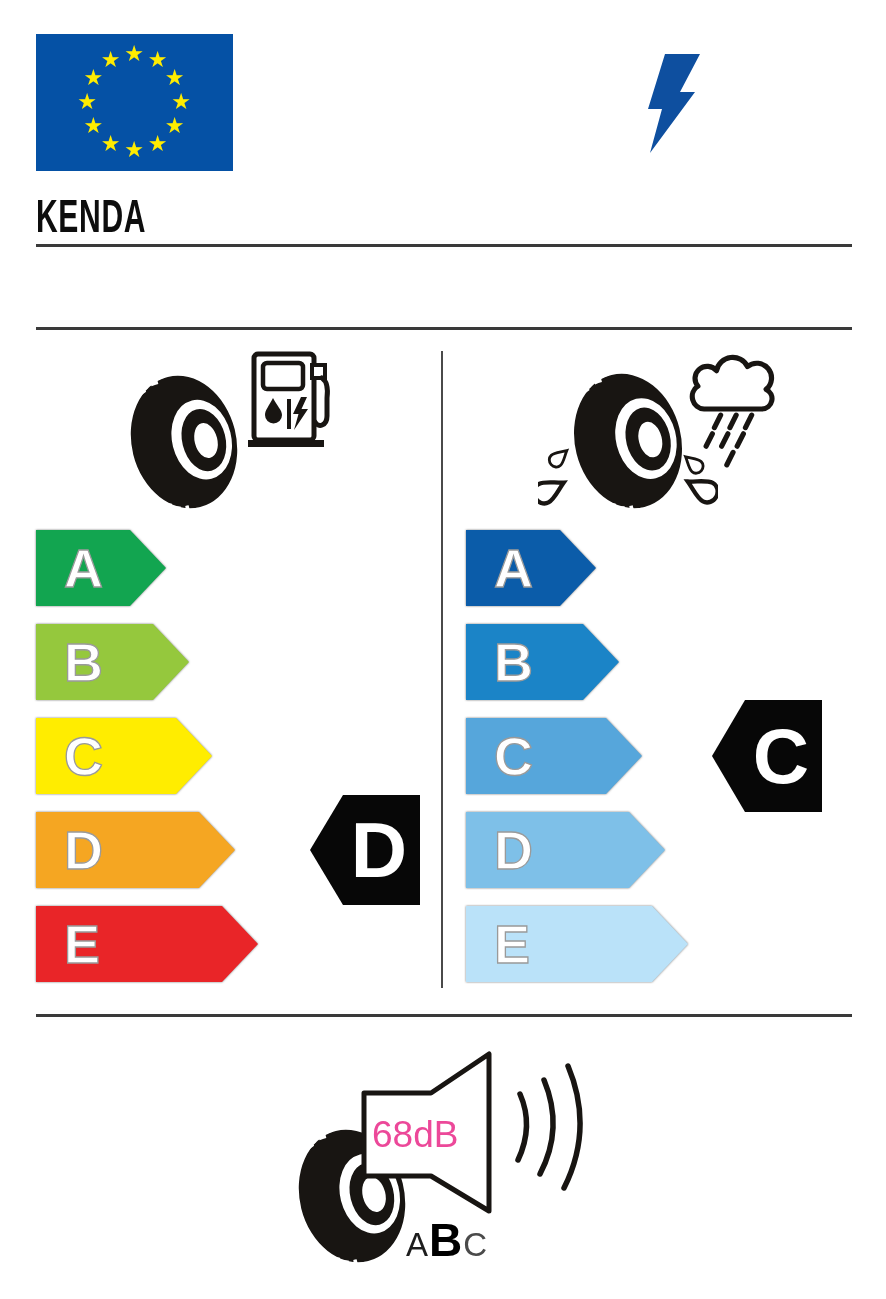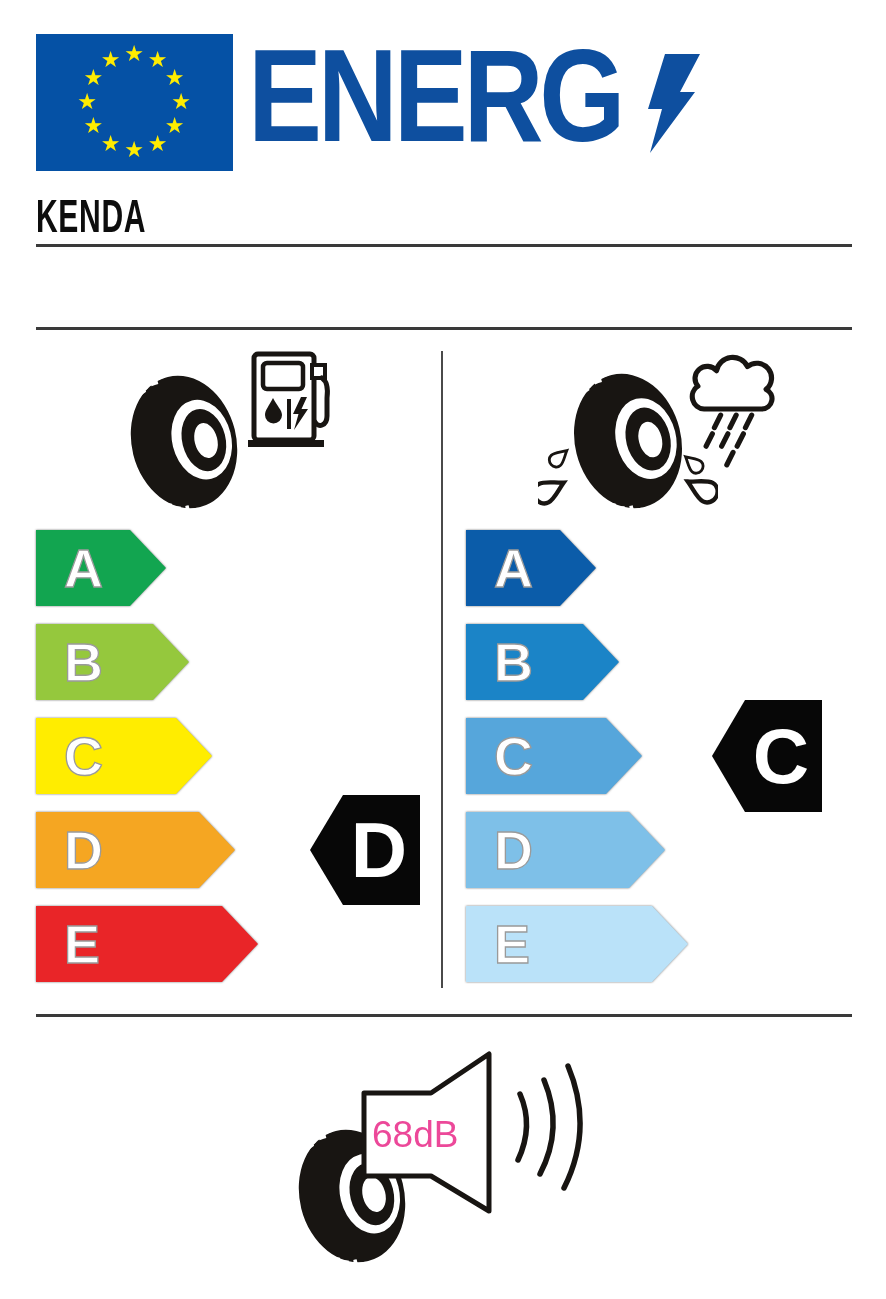--- a/index.html
+++ b/index.html
@@ -90,23 +90,20 @@
       <span class="star" style="left: 145px; top: 68px; color: rgb(255, 236, 0);">★</span>
       <span class="star" style="left: 138.703px; top: 92px; color: rgb(255, 236, 0);">★</span>
       <span class="star" style="left: 121.5px; top: 109.569px; color: rgb(255, 236, 0);">★</span>
       <span class="star" style="left: 98px; top: 116px; color: rgb(255, 236, 0);">★</span>
       <span class="star" style="left: 74.5px; top: 109.569px; color: rgb(255, 236, 0);">★</span>
       <span class="star" style="left: 57.2968px; top: 92px; color: rgb(255, 236, 0);">★</span>
       <span class="star" style="left: 51px; top: 68px; color: rgb(255, 236, 0);">★</span>
       <span class="star" style="left: 57.2968px; top: 44px; color: rgb(255, 236, 0);">★</span>
       <span class="star" style="left: 74.5px; top: 26.4308px; color: rgb(255, 236, 0);">★</span>
     </div>
-  <div class="energ">
-    <span class="energ-text" style="color: rgb(14, 79, 159);">ENERG</span>
-  </div>
   <svg class="bolt" viewBox="0 0 64 99" style="color: rgb(14, 79, 159);">
     <polygon points="25,0 60,0 40,38 55,38 10,99 22,55 8,55" fill="currentColor"></polygon>
   </svg>
   <div class="brand">KENDA</div>
   <div class="hr hr1"></div>
   <div class="hr hr2"></div>
   <div class="vdiv"></div>
 
   <svg id="tire-left" class="icon-svg" viewBox="0 0 112 142">
     <use href="#tire-sym"></use>
@@ -216,14 +213,17 @@
     <path d="M4 43 L71 43 L129 4 L129 161 L71 126 L4 126 Z" fill="#fff" stroke="#181512" stroke-width="5" stroke-linejoin="round"></path>
   </svg>
   <div class="db-text">68dB</div>
   <svg id="waves" class="icon-svg" viewBox="0 0 80 140">
     <g fill="none" stroke="#181512" stroke-width="5.5" stroke-linecap="round">
       <path d="M10 38 Q24 70 8 104"></path>
       <path d="M34 24 Q54 72 30 118"></path>
       <path d="M58 10 Q84 72 54 132"></path>
     </g>
   </svg>
+  <div class="noise-classes">
+    <span class="n-reg">A</span><span class="n-reg selected">B</span><span class="n-last">C</span>
+  </div>
 
 </div>
 
 </body></html>

